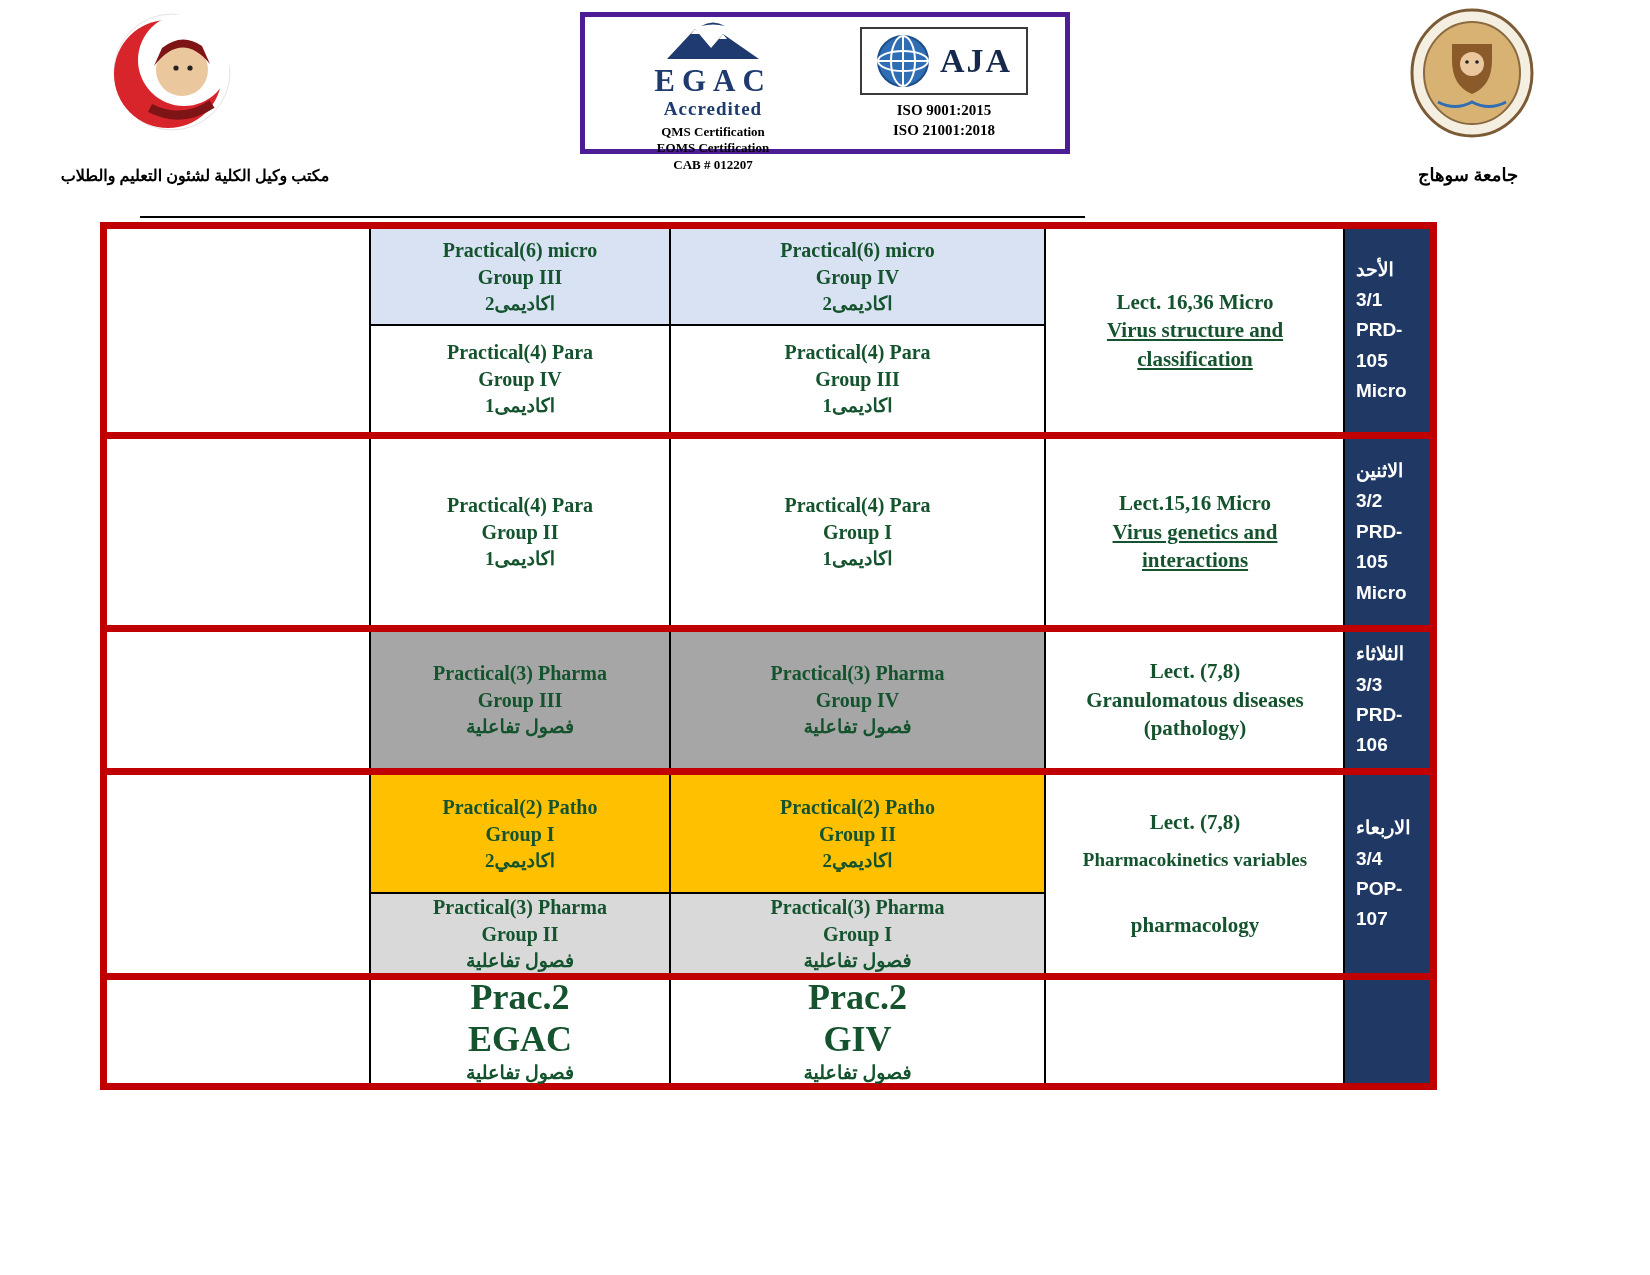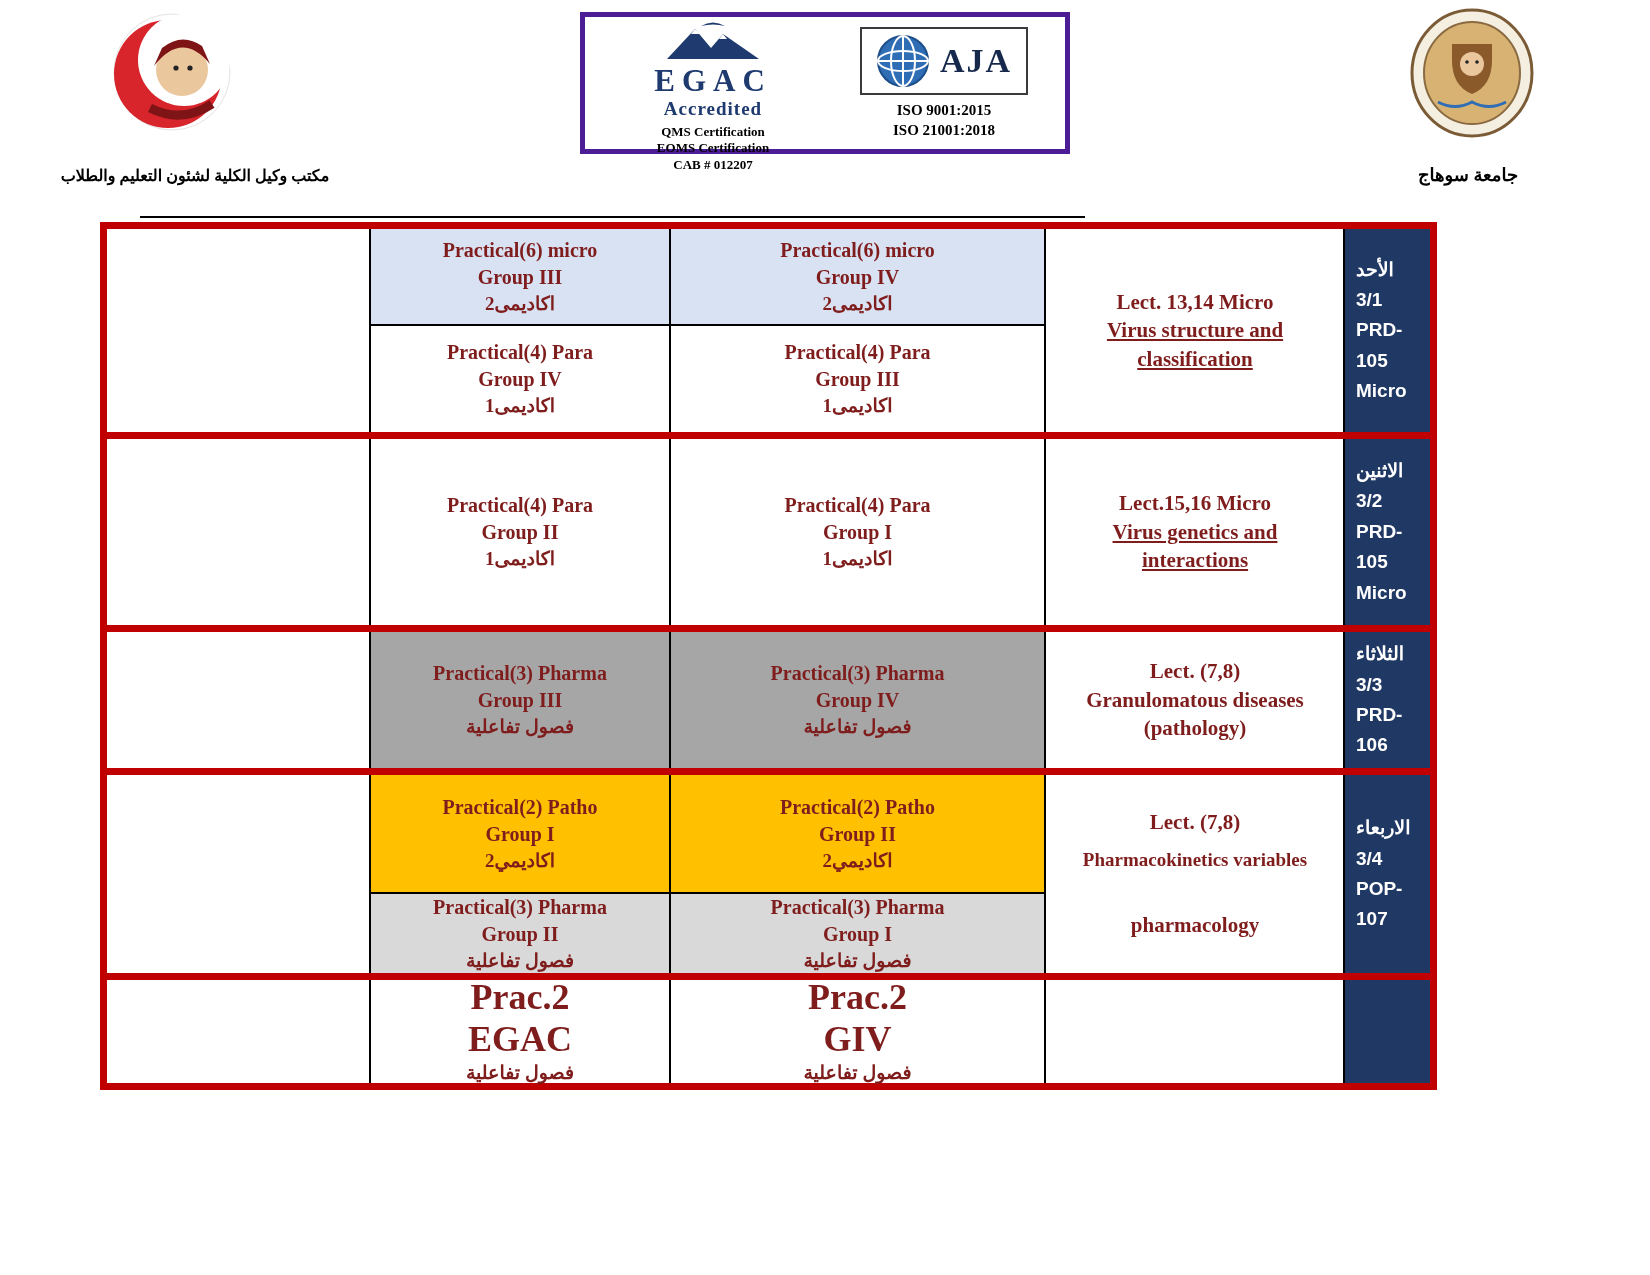--- a/index.html
+++ b/index.html
@@ -8,21 +8,21 @@
   .abs { position:absolute; }
   .line { position:absolute; }
   .red { background:#C00000; }
   .blk { background:#000000; }
   .navy-bg { background:#1F3864; }
   .lav { background:#D9E2F3; }
   .gry { background:#A6A6A6; }
   .yel { background:#FFC000; }
   .lgry { background:#D9D9D9; }
 
-  .cell { position:absolute; display:flex; flex-direction:column; align-items:center; justify-content:center; text-align:center; font-weight:bold; color:#7f1d1d; }
+  .cell { position:absolute; display:flex; flex-direction:column; align-items:center; justify-content:center; text-align:center; font-weight:bold; color:#14532d; }
   .prac { font-size:20px; line-height:1.35; }
   .lect { font-size:21px; line-height:1.35; }
   .lect-sans { font-family:"Liberation Sans", sans-serif; font-size:17px; line-height:1.35; }
   .big { font-size:36px; line-height:1.15; }
   .arline { font-size:19px; }
   .u { text-decoration:underline; }
   .gap { margin-top:39px; }
 
   .day { align-items:flex-start; text-align:left; padding-left:11px; color:#ffffff;
          font-family:"Liberation Sans", sans-serif; font-size:19px; line-height:1.6; }
@@ -138,21 +138,21 @@
       <div>Practical(4) Para</div>
       <div>Group IV</div>
       <div class="arline">اكاديمى1</div>
     </div>
     <div class="cell prac" style="left:570px;top:104px;width:375px;height:106px;">
       <div>Practical(4) Para</div>
       <div>Group III</div>
       <div class="arline">اكاديمى1</div>
     </div>
     <div class="cell lect" style="left:945px;top:7px;width:300px;height:203px;">
-      <div>Lect. 13,14 Micro</div>
+      <div>Lect. 16,36 Micro</div>
       <div class="u">Virus structure and</div>
       <div class="u">classification</div>
     </div>
     <div class="cell day" style="left:1245px;top:7px;width:85px;height:203px;">
       <div>الأحد</div>
       <div>3/1</div>
       <div>PRD-</div>
       <div>105</div>
       <div>Micro</div>
     </div>

